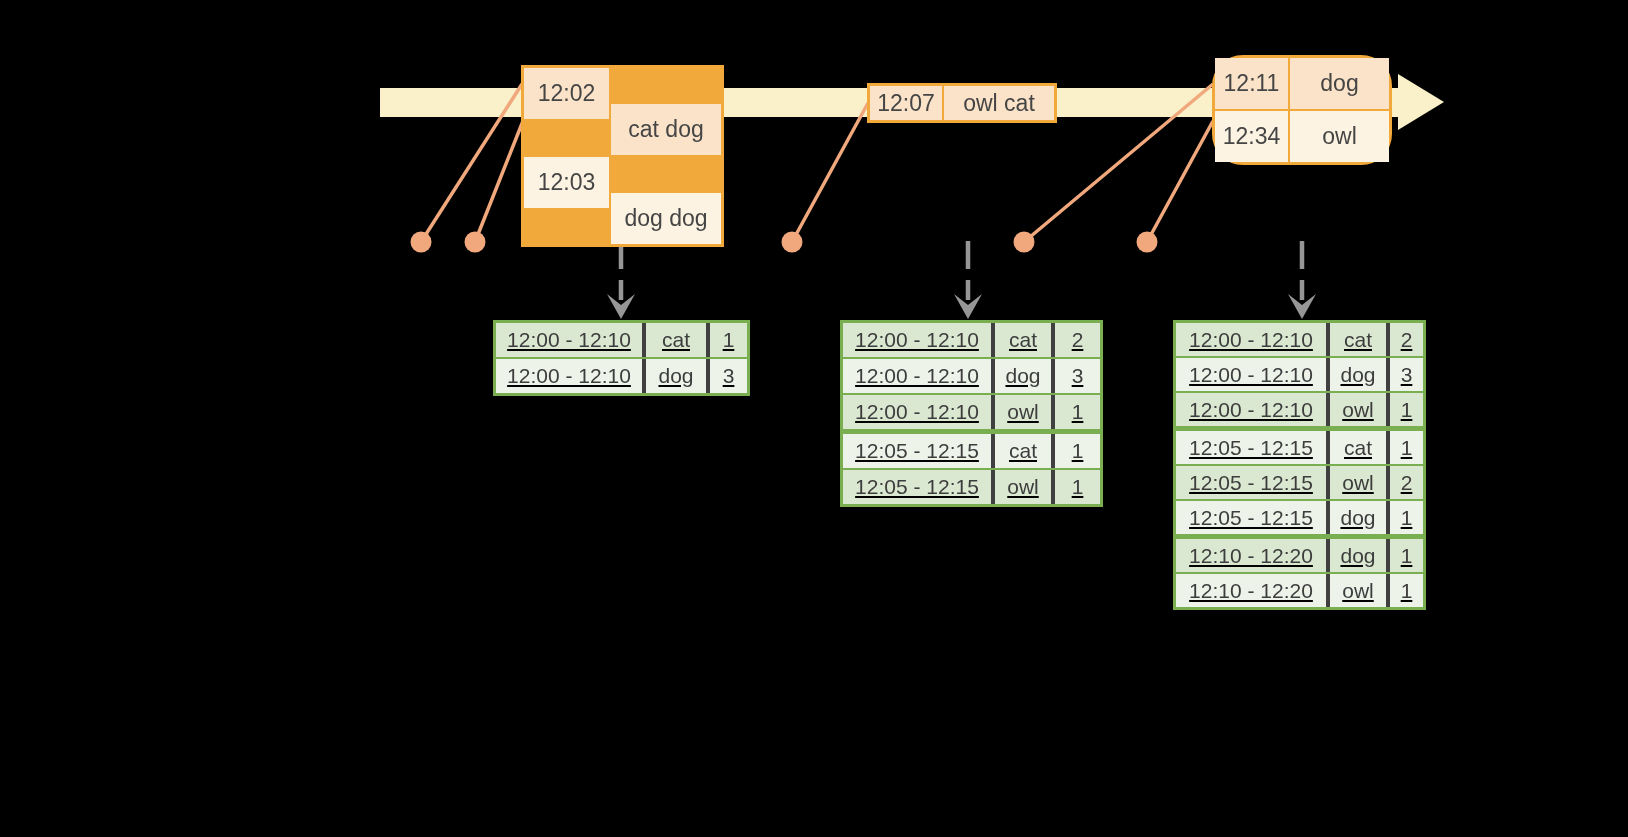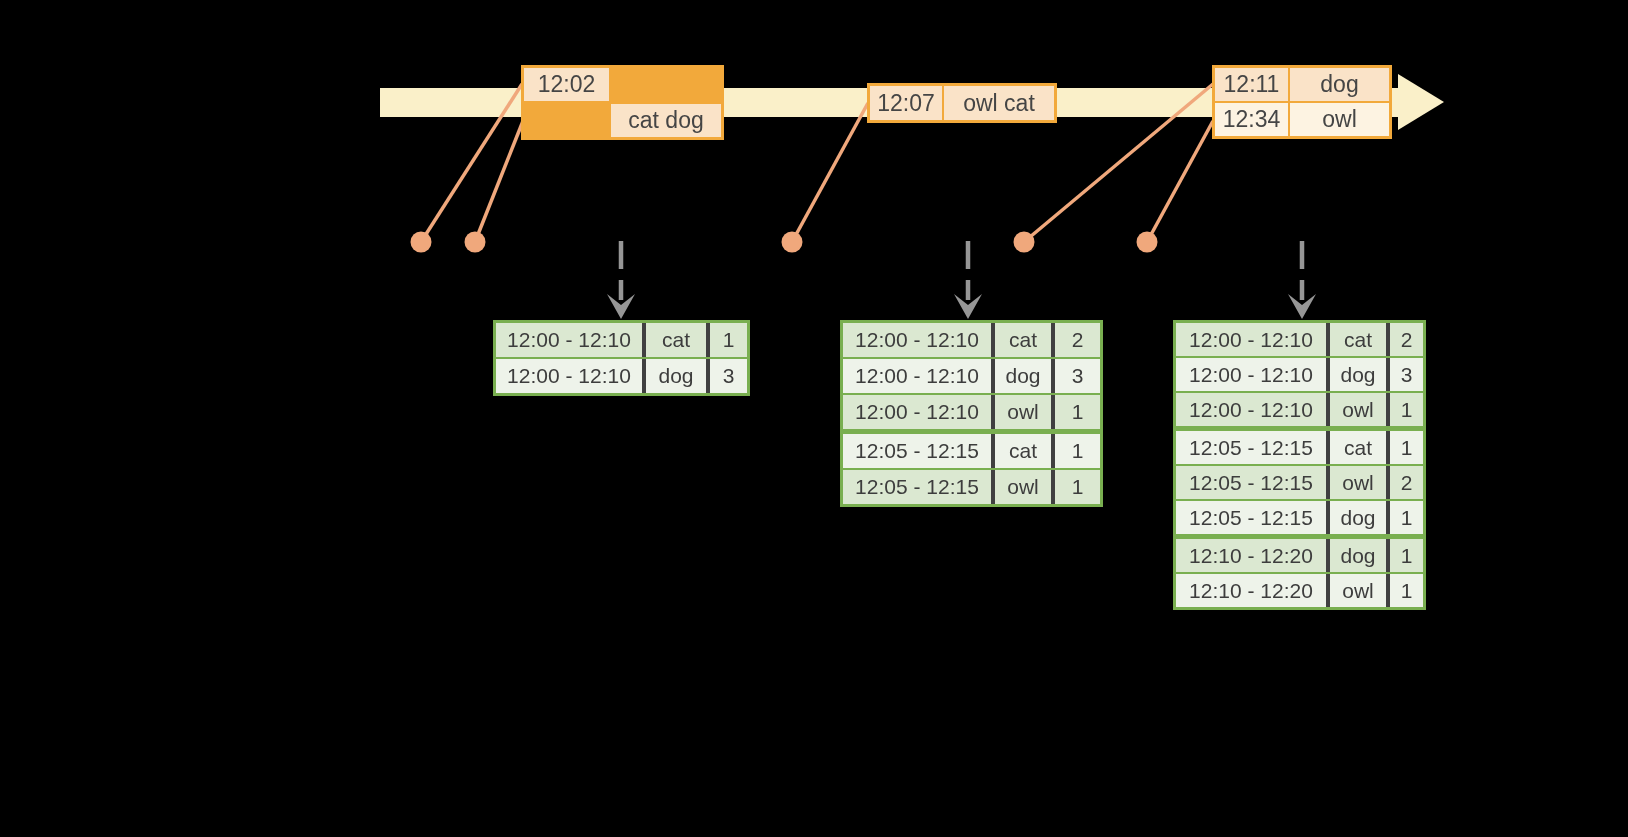--- a/index.html
+++ b/index.html
@@ -10,31 +10,31 @@
   
   .timeline-band{position:absolute;left:380px;top:88px;width:1018px;height:29px;background:#FAF0C9;}
   .timeline-head{position:absolute;left:1398px;top:74px;width:0;height:0;
     border-top:28px solid transparent;border-bottom:28px solid transparent;border-left:46px solid #FAF0C9;}
   
   .overlay{position:absolute;left:0;top:0;width:1628px;height:837px;}
   
   .etable{position:absolute;border:3px solid #F2A93B;background:#F2A93B;}
   .erow{display:flex;}
   .erow + .erow{border-top:2px solid #F2A93B;}
-  .ecell{height:33px;display:flex;align-items:center;justify-content:center;
+  .ecell{height:51px;display:flex;align-items:center;justify-content:center;
     font-size:23px;color:#454545;}
   .ecell + .ecell{border-left:2px solid #F2A93B;}
   .erow.dark .ecell{background:#FAE3C8;}
   .erow.light .ecell{background:#FDF3E2;}
   .etable.single .ecell{height:34px;}
   .t1 .ecell.c0{width:85px;} .t1 .ecell.c1{width:110px;margin-top:36px;}
   .t2 .ecell.c0{width:72px;text-align:right;} .t2 .ecell.c1{width:110px;}
   .t3 .ecell.c0{width:73px;} .t3 .ecell.c1{width:99px;}
   
-  .gtable{position:absolute;border:3px solid #79AF50;background:#79AF50;}
+  .gtable{position:absolute;border:3px solid #79AF50;background:#79AF50;text-decoration:underline;}
   .grow{display:flex;}
   .grow + .grow{border-top:2px solid #79AF50;}
   .grow.group-start{border-top:5px solid #79AF50;}
   .gcell{height:34px;display:flex;align-items:center;justify-content:center;
     font-size:21px;color:#3D3D3D;}
   .gcell + .gcell{border-left:4px solid #404040;}
   .grow.dark .gcell{background:#DBE8D1;}
   .grow.light .gcell{background:#EEF3EA;}
   .g1 .gcell.c0{width:146px;} .g1 .gcell.c1{width:60px;} .g1 .gcell.c2{width:37px;}
   .g2 .gcell.c0{width:148px;} .g2 .gcell.c1{width:56px;} .g2 .gcell.c2{width:45px;}
@@ -75,30 +75,34 @@
       <line x1="1302" y1="241" x2="1302" y2="300" stroke-dasharray="28 11"></line>
       <polygon points="1288,294 1302,305 1316,294 1302,319" stroke="none"></polygon>
     </g>
   </svg>
 
   <div class="etable t1" style="left:521px;top:65px;">
     <div class="erow dark">
       <div class="ecell c0">12:02</div>
       <div class="ecell c1">cat dog</div>
     </div>
+    <div class="erow light">
+      <div class="ecell c0">12:03</div>
+      <div class="ecell c1">dog dog</div>
+    </div>
   </div>
 
   <div class="etable t2 single" style="left:867px;top:83px;">
     <div class="erow dark">
       <div class="ecell c0">12:07</div>
       <div class="ecell c1">owl cat</div>
     </div>
   </div>
 
-  <div class="etable t3" style="left:1212px;top:65px;">
+  <div class="etable t3" style="left:1212px;top:55px;border-radius:31px;">
     <div class="erow dark">
       <div class="ecell c0">12:11</div>
       <div class="ecell c1">dog</div>
     </div>
     <div class="erow light">
       <div class="ecell c0">12:34</div>
       <div class="ecell c1">owl</div>
     </div>
   </div>
 

